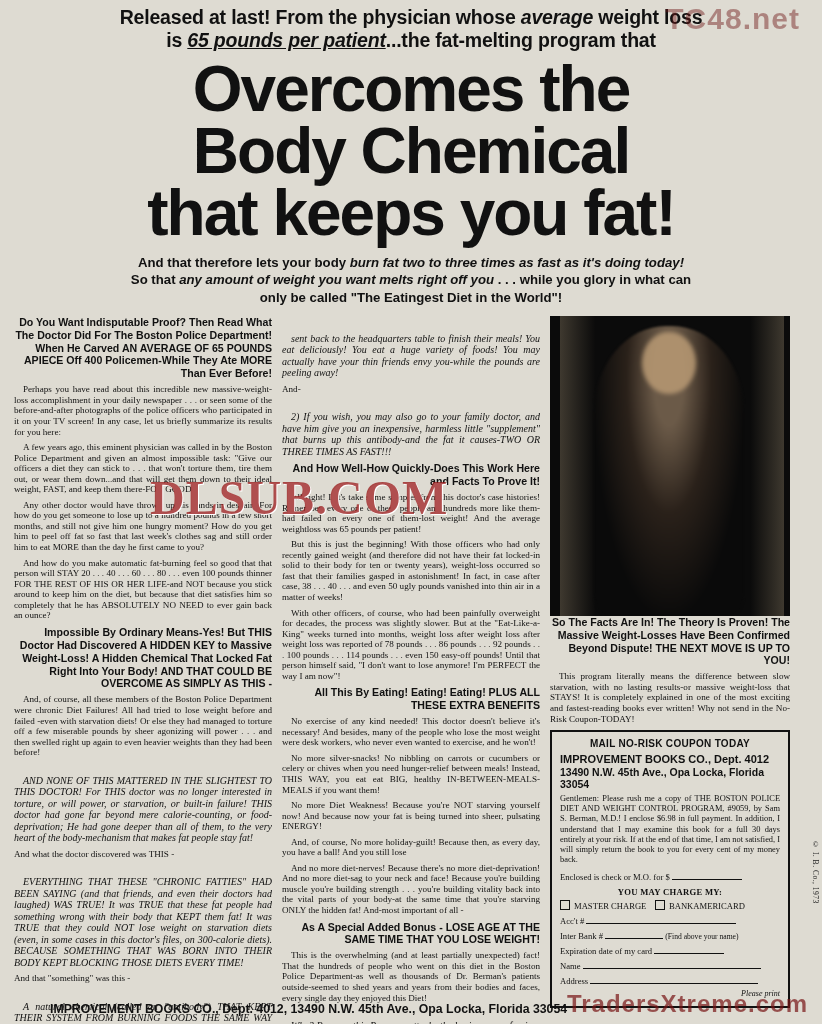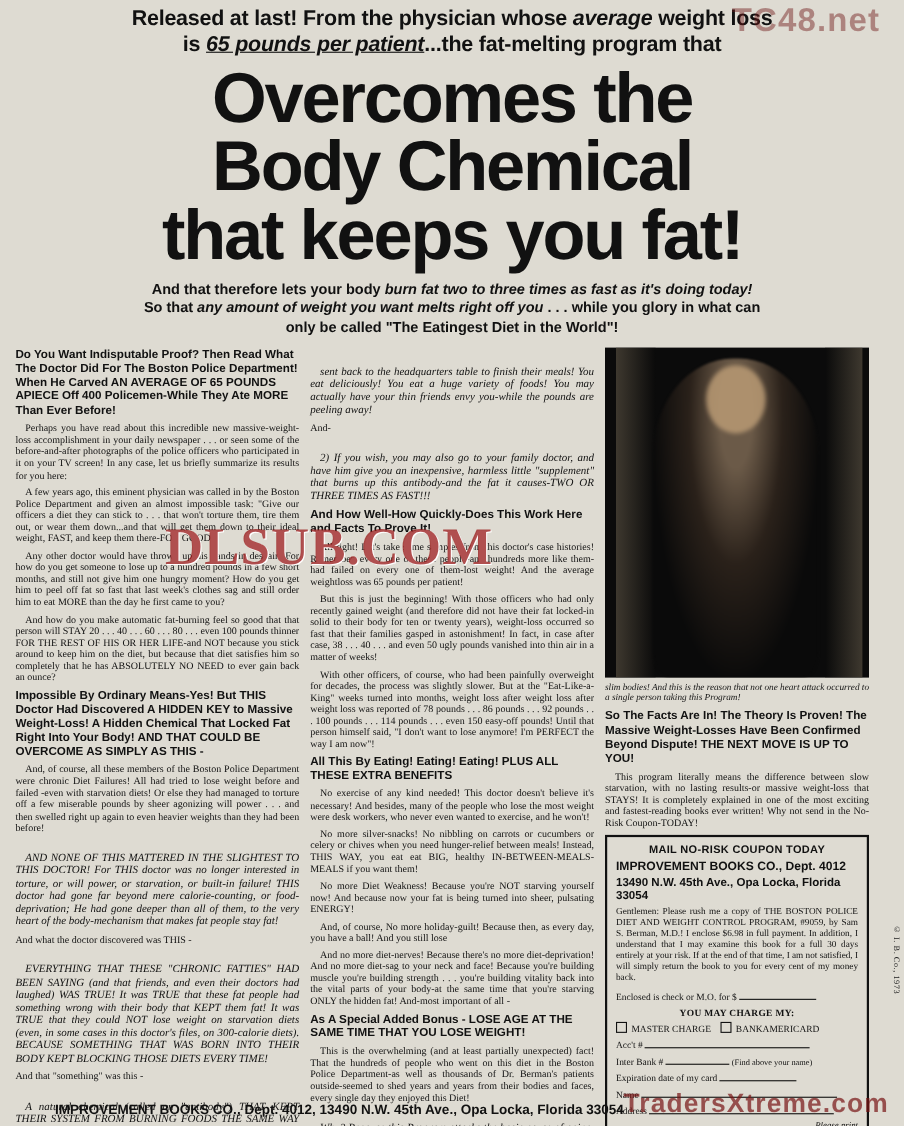--- a/index.html
+++ b/index.html
@@ -16,21 +16,21 @@
   .kicker u{text-decoration:underline;}
   .bigtitle{text-align:center;font-family:"Liberation Sans",sans-serif;font-weight:bold;font-size:64px;line-height:.97;letter-spacing:-2px;margin:6px 0 0 0;padding:0 20px;}
   .bigtitle div{white-space:nowrap;}
   .subdeck{padding:10px 22px 4px 22px;text-align:center;font-family:"Liberation Sans",sans-serif;font-weight:bold;font-size:13.2px;line-height:1.3;}
   .subdeck i{font-style:italic;}
 
   
   .cols{display:flex;gap:10px;padding:6px 14px 0 14px;}
   .col{width:258px;}
   .col.c3{width:240px;}
-  h3.hd{font-family:"Liberation Sans",sans-serif;font-weight:bold;font-size:10.6px;line-height:1.22;text-align:left;margin:0 0 4px 0;}
+  h3.hd{font-family:"Liberation Sans",sans-serif;font-weight:bold;font-size:10.6px;line-height:1.22;text-align:right;margin:0 0 4px 0;}
   p.t{font-size:9.1px;line-height:1.16;text-align:justify;margin:0 0 5px 0;text-indent:9px;}
   p.t.ni{text-indent:0;}
   p.ital{font-style:italic;font-size:10px;line-height:1.15;text-align:justify;margin:17px 0 5px 0;text-indent:9px;}
 
   
   .photo{position:relative;width:240px;height:300px;background:#0b0b0b;overflow:hidden;}
   .photo .silh{position:absolute;left:44px;top:10px;width:150px;height:290px;
      background:radial-gradient(ellipse at 50% 18%, #6b5a48 0 14%, #2a211a 40%, #0a0a0a 72%);
      border-radius:48% 48% 10% 10%/30% 30% 8% 8%;filter:blur(1px);}
   .photo .head{position:absolute;left:92px;top:16px;width:54px;height:62px;border-radius:50%;background:#b99a74;opacity:.85;filter:blur(2px);}
@@ -121,21 +121,20 @@
 
     </div>
 
     <div class="col c3">
       <div class="photo">
         <div class="glowL"></div>
         <div class="glowR"></div>
         <div class="silh"></div>
         <div class="head"></div>
       </div>
-      <div class="capt">slim bodies! And this is the reason that not one heart attack occurred to a single person taking this Program!</div>
       <h3 class="hd">So The Facts Are In! The Theory Is Proven! The Massive Weight-Losses Have Been Confirmed Beyond Dispute! THE NEXT MOVE IS UP TO YOU!</h3>
       <p class="t">This program literally means the difference between slow starvation, with no lasting results-or massive weight-loss that STAYS! It is completely explained in one of the most exciting and fastest-reading books ever written! Why not send in the No-Risk Coupon-TODAY!</p>
 
       <div class="coupon">
         <div class="cp-title">MAIL NO-RISK COUPON TODAY</div>
         <div class="cp-co">IMPROVEMENT BOOKS CO., Dept. 4012</div>
         <div class="cp-addr">13490 N.W. 45th Ave., Opa Locka, Florida 33054</div>
         <div class="cp-body">Gentlemen: Please rush me a copy of THE BOSTON POLICE DIET AND WEIGHT CONTROL PROGRAM, #9059, by Sam S. Berman, M.D.! I enclose $6.98 in full payment. In addition, I understand that I may examine this book for a full 30 days entirely at your risk. If at the end of that time, I am not satisfied, I will simply return the book to you for every cent of my money back.</div>
 
         <div class="cp-line">

